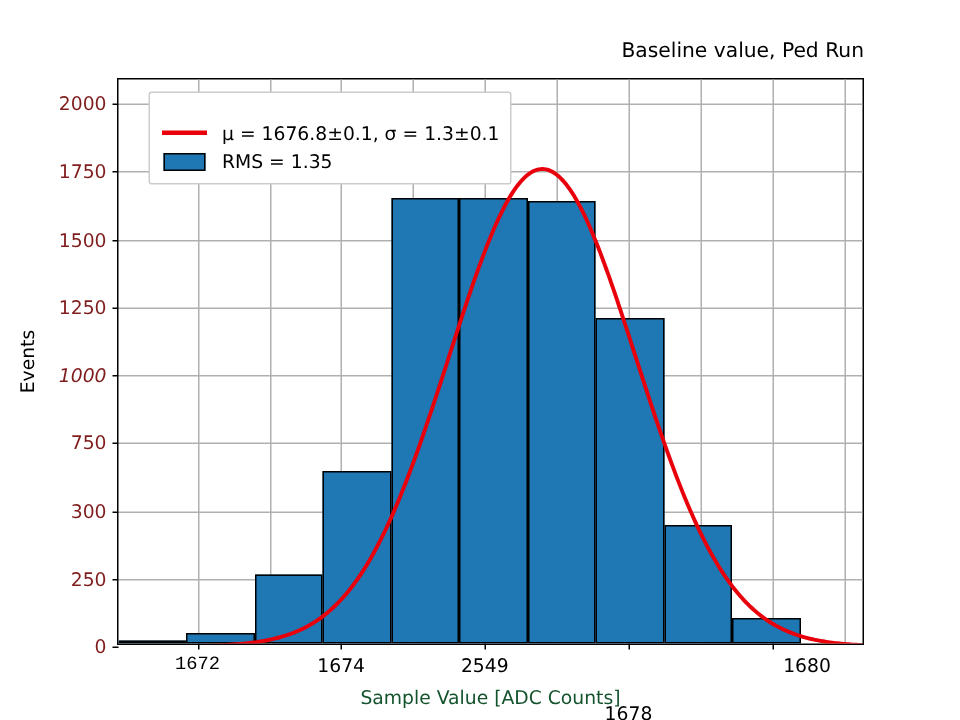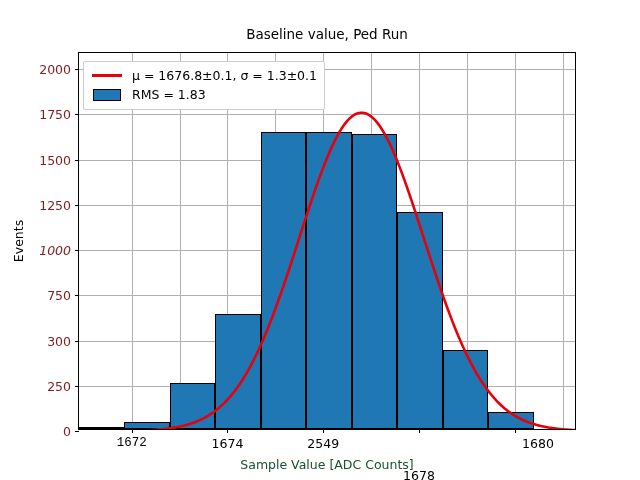--- a/index.html
+++ b/index.html
@@ -13,21 +13,21 @@
   
   #axes{
     position:absolute;left:78px;top:52px;width:498px;height:378px;
     box-sizing:border-box;border:1.1px solid #000;background:#ffffff;
   }
   #plotclip{position:absolute;left:0;top:0;width:100%;height:100%;overflow:hidden;}
 
   
   #title{
     position:absolute;left:78px;top:26px;width:498px;
-    text-align:center;font-size:13.5px;color:#000;
+    text-align:right;font-size:13.5px;color:#000;
   }
 
   
   .gl{position:absolute;background:#b0b0b0;}
   .gl.h{left:0;width:100%;height:1px;}
   .gl.v{top:0;width:1px;height:100%;}
 
   
   .tick-y{position:absolute;right:100%;width:4px;height:1px;background:#000;}
   .tlab-y{
@@ -57,23 +57,23 @@
 
   
   .bar{position:absolute;bottom:0;box-sizing:border-box;
        background:#1f77b4;border:1.25px solid #000;}
 
   
   #curve{position:absolute;left:0;top:0;overflow:visible;}
 
   
   #legend{
-    position:absolute;left:4px;top:8px;
+    position:absolute;left:20px;top:8px;
     background:#fff;border:1px solid #cccccc;border-radius:2px;
-    padding:4px 7px 5px 6px;
+    padding:17px 7px 5px 6px;
   }
   .lgrow{display:flex;align-items:center;height:19px;}
   .lgkey{width:34px;display:flex;align-items:center;justify-content:center;margin-right:8px;}
   .lgline{width:30px;height:2.6px;background:#e8000b;}
   .lgpatch{width:28px;height:12px;background:#1f77b4;border:1.2px solid #000;box-sizing:border-box;}
   .lgtext{font-size:12.5px;color:#000;white-space:nowrap;}
 </style>
 </head>
 <body>
 
@@ -160,19 +160,19 @@
       <div class="lgrow">
         <span class="lgkey">
             <span class="lgline" style="background: rgb(232, 0, 11);"></span>
           </span>
         <span class="lgtext">μ = 1676.8±0.1, σ = 1.3±0.1</span>
       </div>
       <div class="lgrow">
         <span class="lgkey">
             <span class="lgpatch" style="background: rgb(31, 119, 180); border-color: rgb(0, 0, 0);"></span>
           </span>
-        <span class="lgtext">RMS = 1.83</span>
+        <span class="lgtext">RMS = 1.35</span>
       </div>
     </div>
   </div>
 
   <div id="xlabel">Sample Value [ADC Counts]</div>
 </div>
 
 </body></html>

